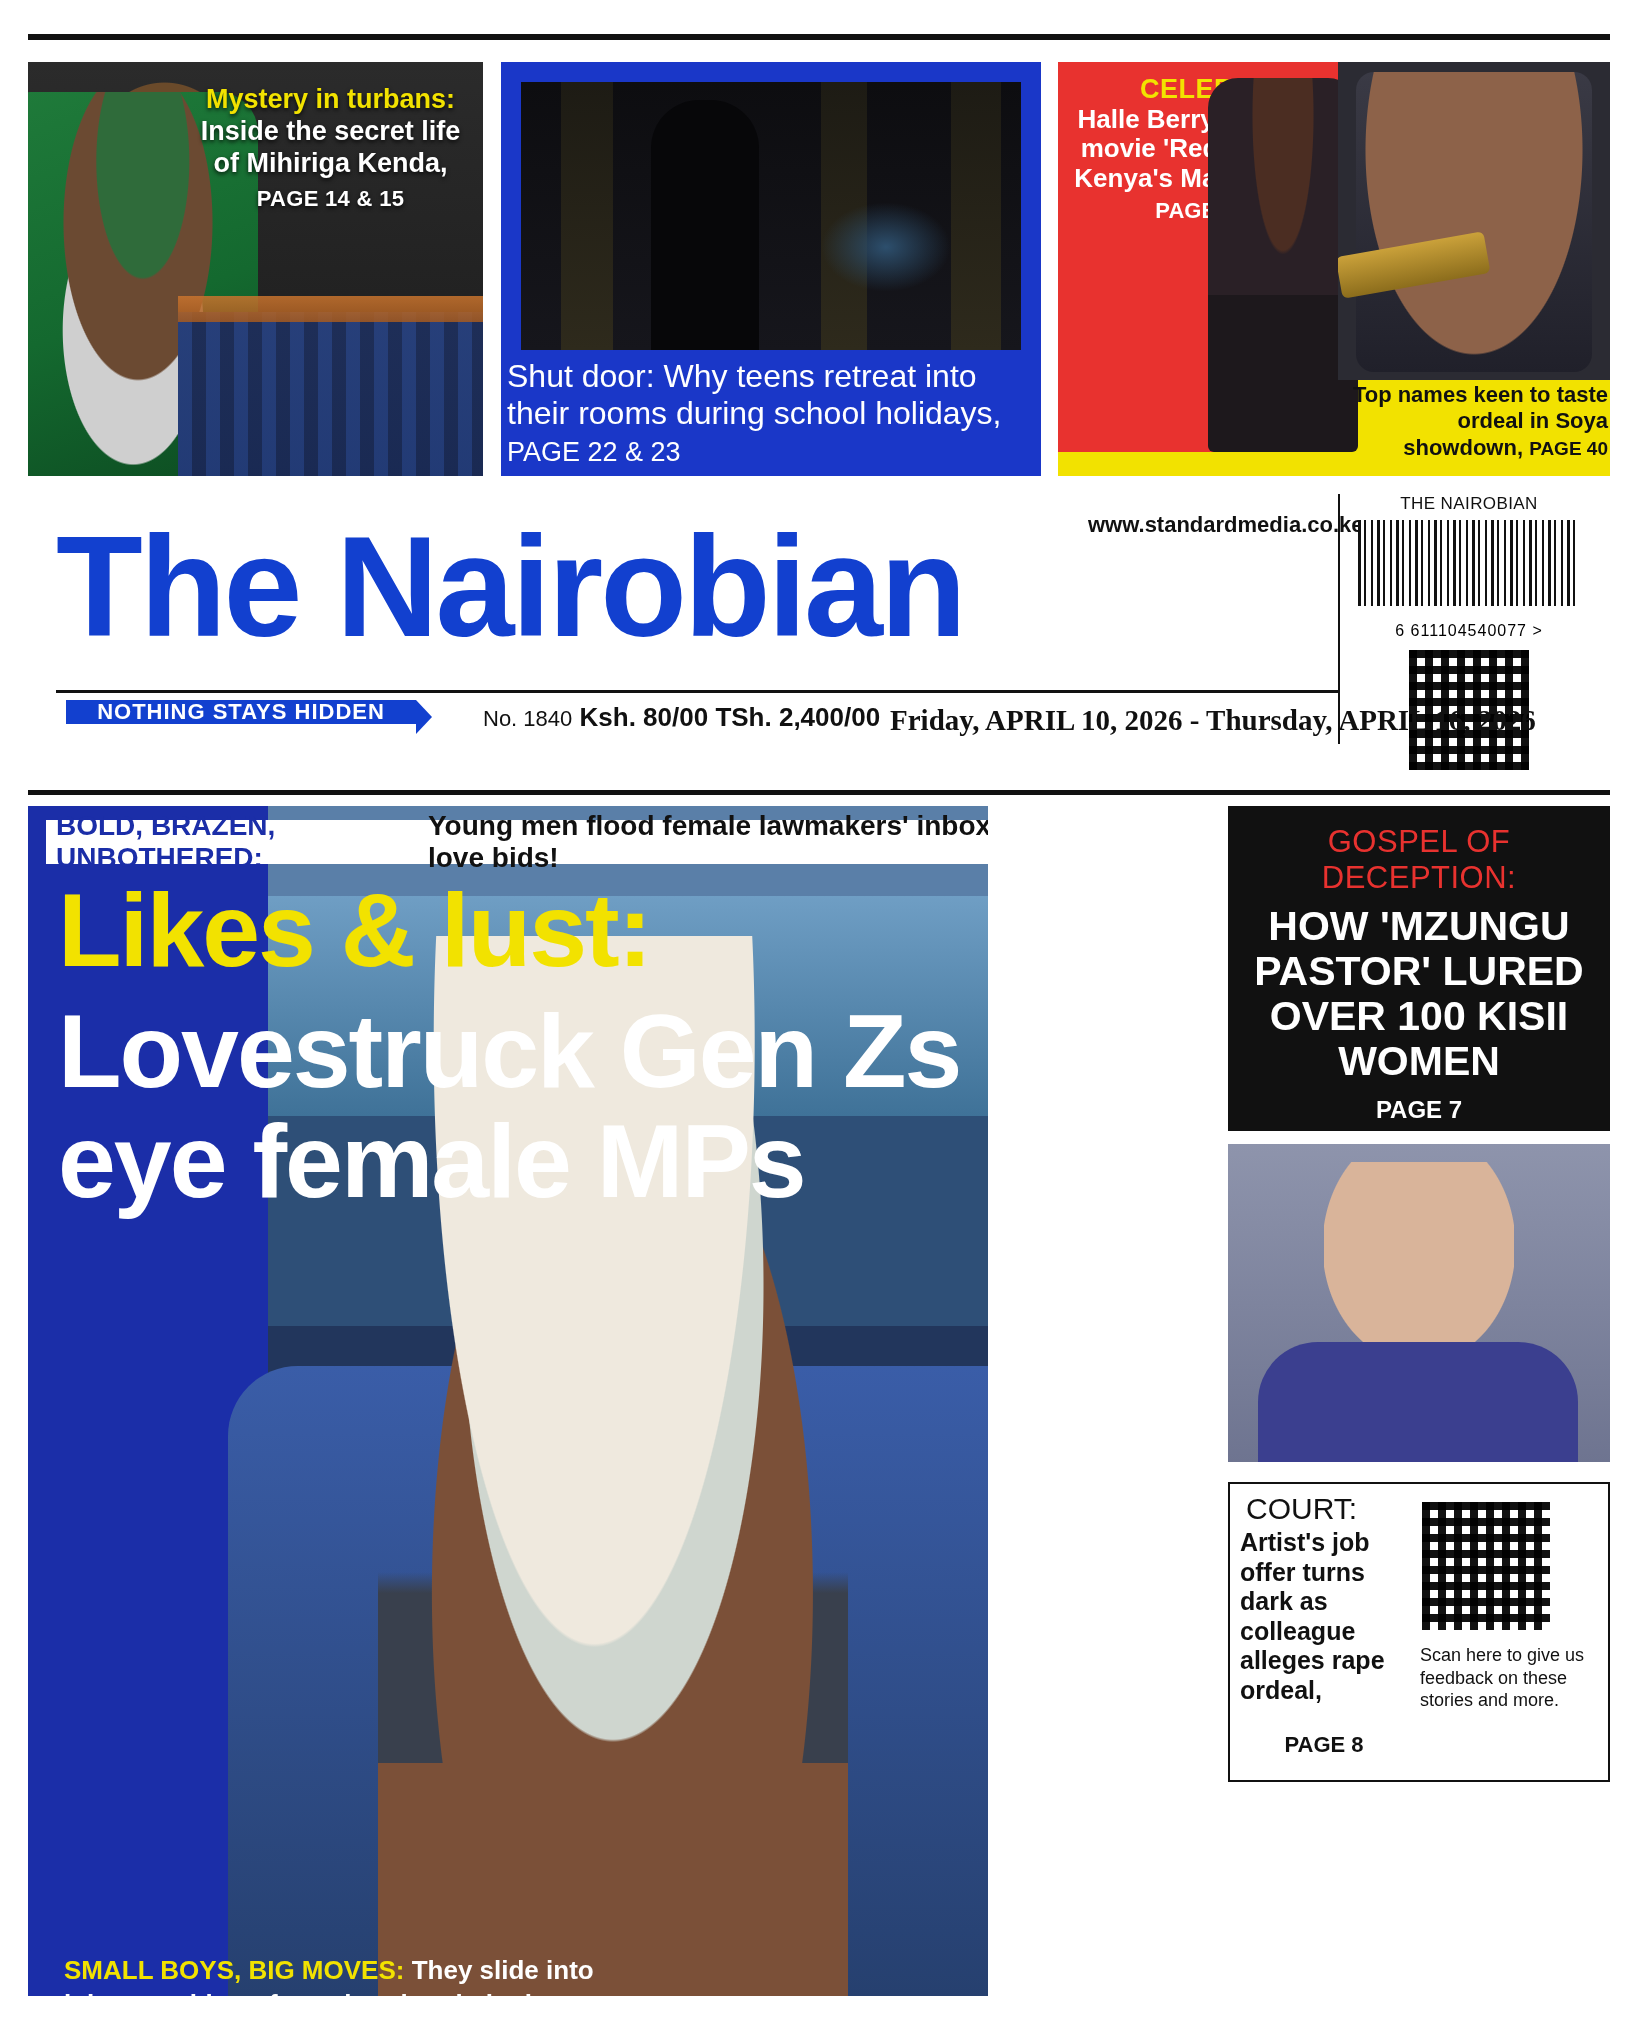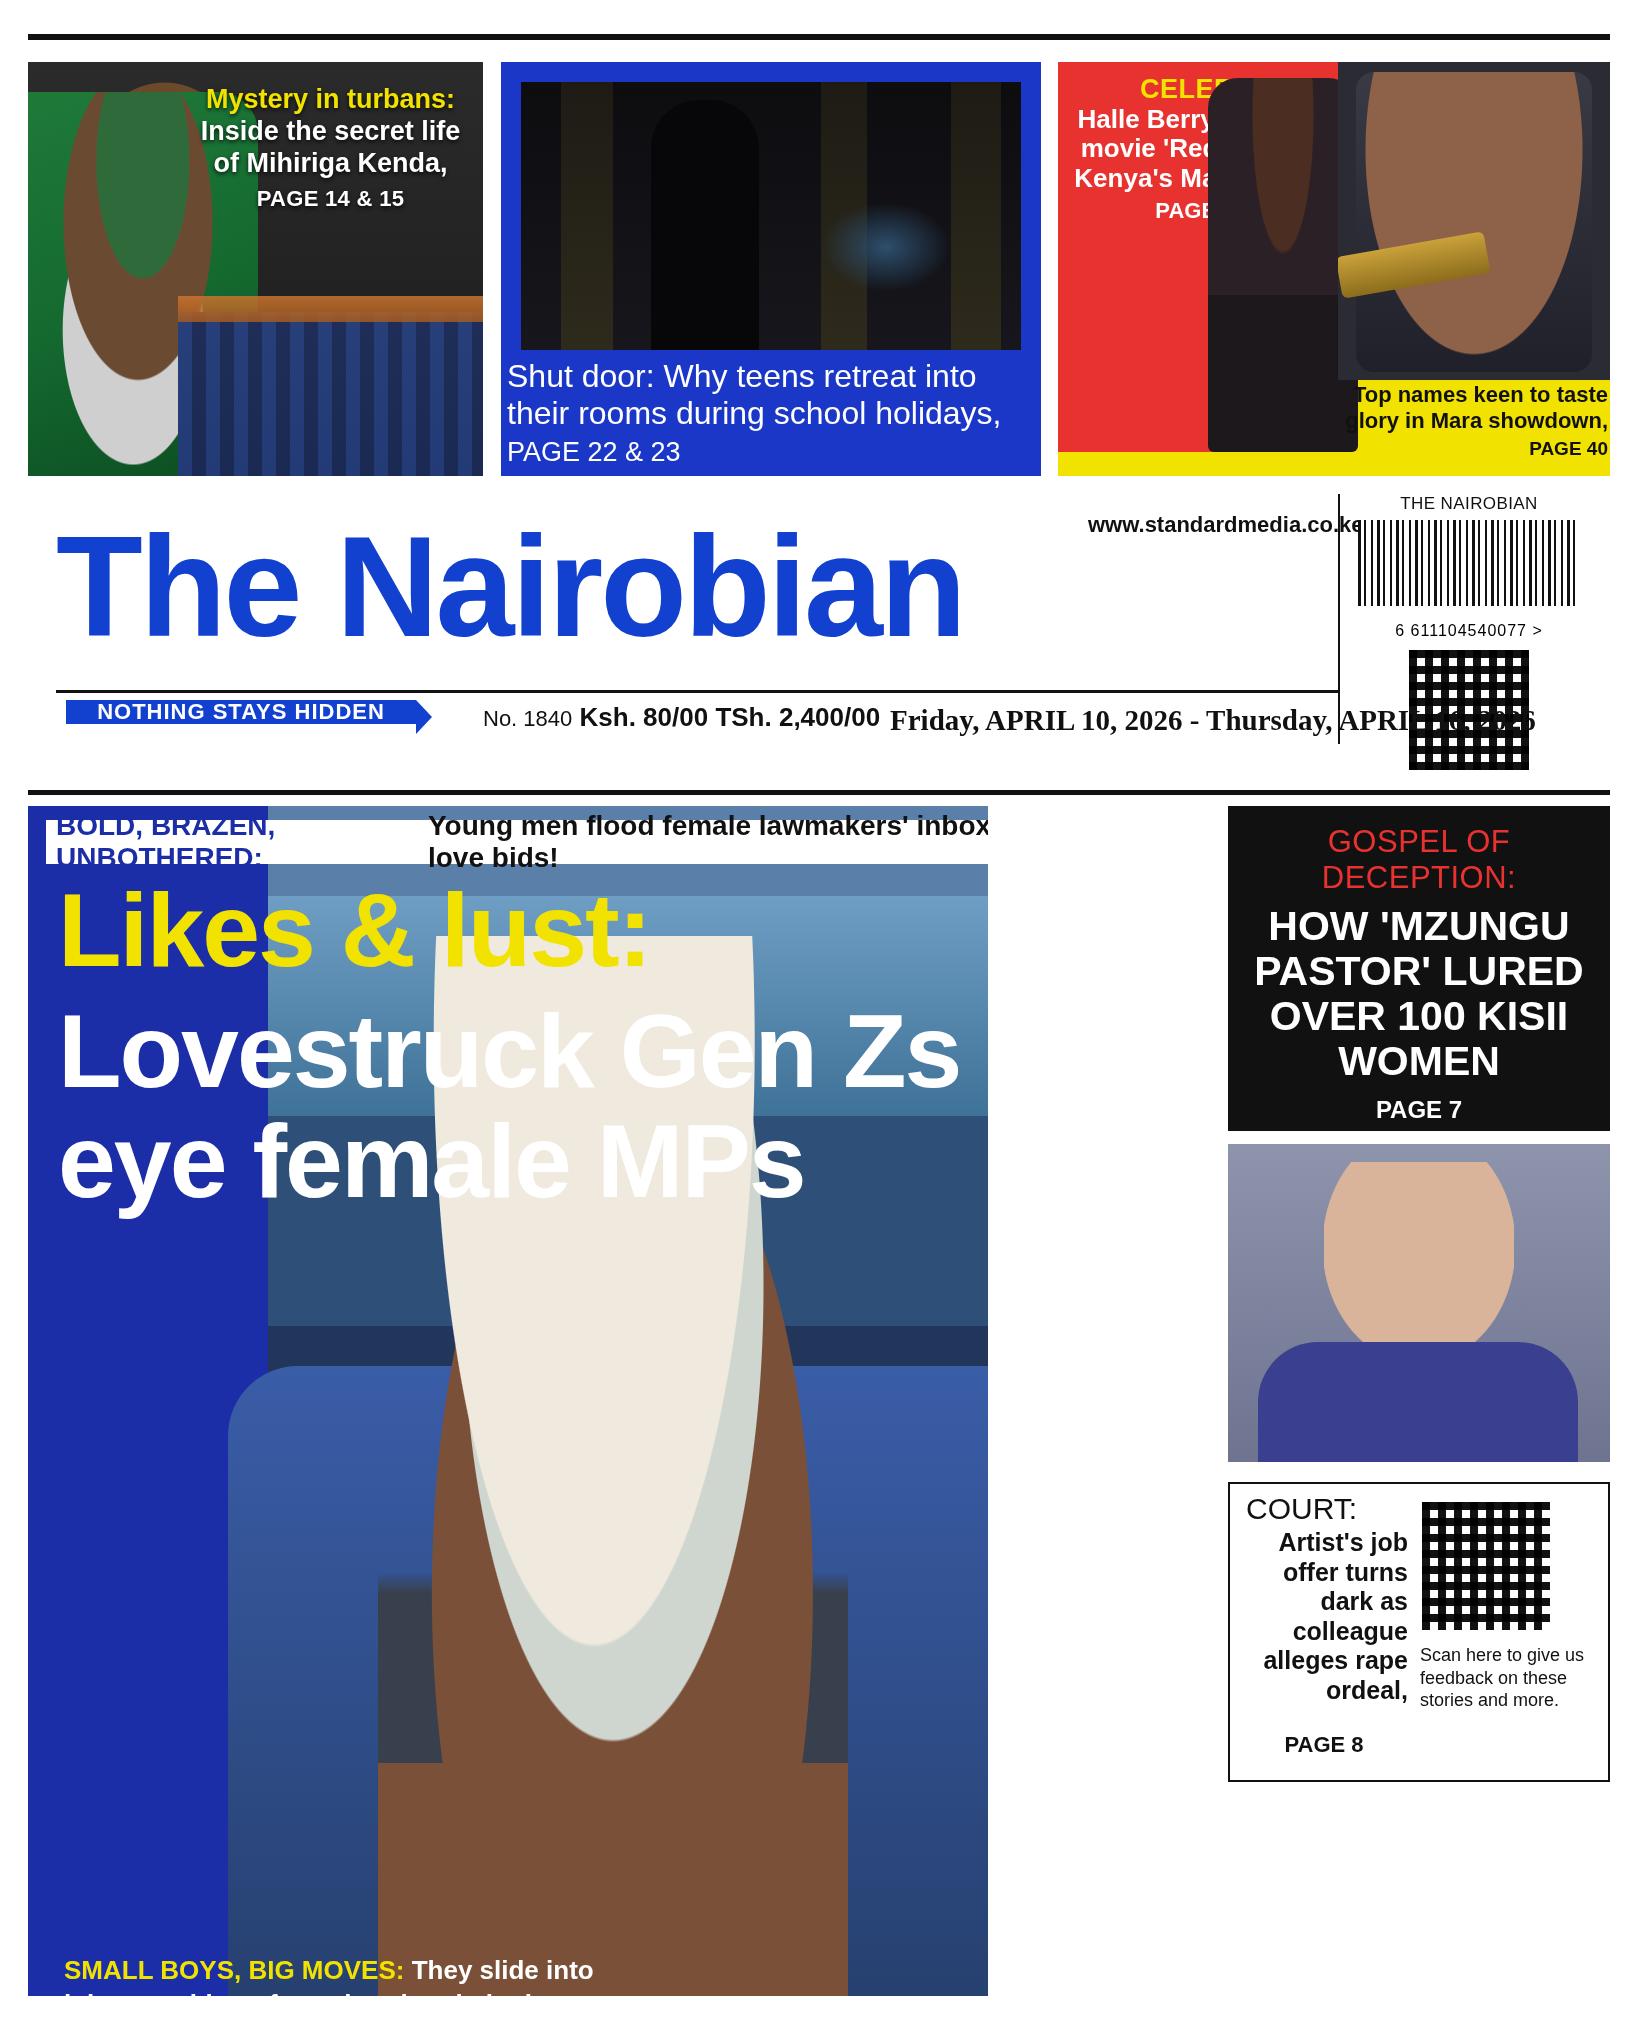--- a/index.html
+++ b/index.html
@@ -112,21 +112,21 @@
   .rcol{position:absolute;left:1200px;top:0;width:382px;height:1190px;}
   .gosp{position:absolute;left:0;top:0;width:382px;height:325px;background:#111;color:#fff;text-align:center;}
   .gosp .g-kick{color:#e8322f;font-size:31px;letter-spacing:.5px;margin-top:18px;}
   .gosp .g-head{font-size:41px;font-weight:bold;line-height:1.1;margin-top:8px;}
   .gosp .g-page{font-size:24px;font-weight:bold;margin-top:12px;}
   .rphoto{position:absolute;left:0;top:338px;width:382px;height:318px;background:linear-gradient(#8e94ac,#6e7490);overflow:hidden;}
   .rphoto .head{position:absolute;left:96px;top:18px;width:190px;height:200px;background:radial-gradient(ellipse at 50% 42%,#d9b49a 0 96px,rgba(0,0,0,0) 97px);}
   .rphoto .shirt{position:absolute;left:30px;bottom:0;width:320px;height:120px;background:#3b3f8f;border-radius:60px 60px 0 0;}
   .courtbox{position:absolute;left:0;top:676px;width:382px;height:300px;border:2px solid #111;box-sizing:border-box;}
   .court-kick{position:absolute;left:16px;top:8px;font-size:30px;color:#111;}
-  .court-head{position:absolute;left:10px;top:44px;width:168px;text-align:right;font-size:25px;font-weight:bold;line-height:1.18;color:#111;}
+  .court-head{position:absolute;left:10px;top:44px;width:168px;text-align:left;font-size:25px;font-weight:bold;line-height:1.18;color:#111;}
   .court-page{position:absolute;left:10px;top:248px;width:168px;text-align:center;font-size:22px;font-weight:bold;color:#111;}
   .court-qr{position:absolute;left:192px;top:18px;width:128px;height:128px;background:
      repeating-linear-gradient(90deg,#111 0 8px,#fff 8px 16px),
      repeating-linear-gradient(#111 0 8px,#fff 8px 16px);background-blend-mode:multiply;}
   .court-scan{position:absolute;left:190px;top:160px;width:175px;font-size:18px;line-height:1.25;color:#111;}
 </style>
 </head>
 <body>
 
 <div class="page">
@@ -167,21 +167,21 @@
           <span>Halle Berry to shoot movie 'Red Card' at Kenya's Masai Mara,</span>
           <span class="pg">PAGE 25</span>
         </div>
       </div>
       <div class="c-halle"></div>
       <div class="c-right">
         <div class="c-face"></div>
         <div class="c-medal"></div>
       </div>
       <div class="c-cap">
-        <span>Top names keen to taste glory in Mara showdown,</span>
+        <span>Top names keen to taste ordeal in Soya showdown,</span>
         <span class="pg">PAGE 40</span>
       </div>
     </div>
   </div>
 
   <div class="mast">
     <div class="mast-title">The Nairobian</div>
     <div class="mast-url">www.standardmedia.co.ke</div>
 
     <div class="mast-divline"></div>

